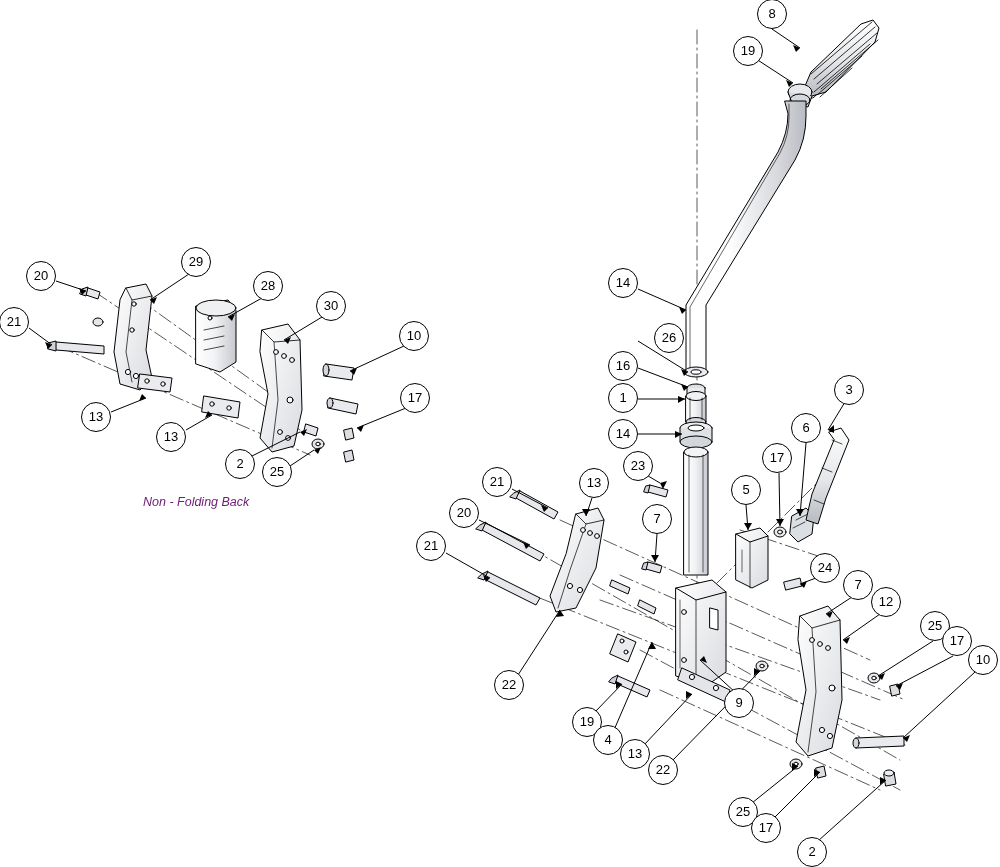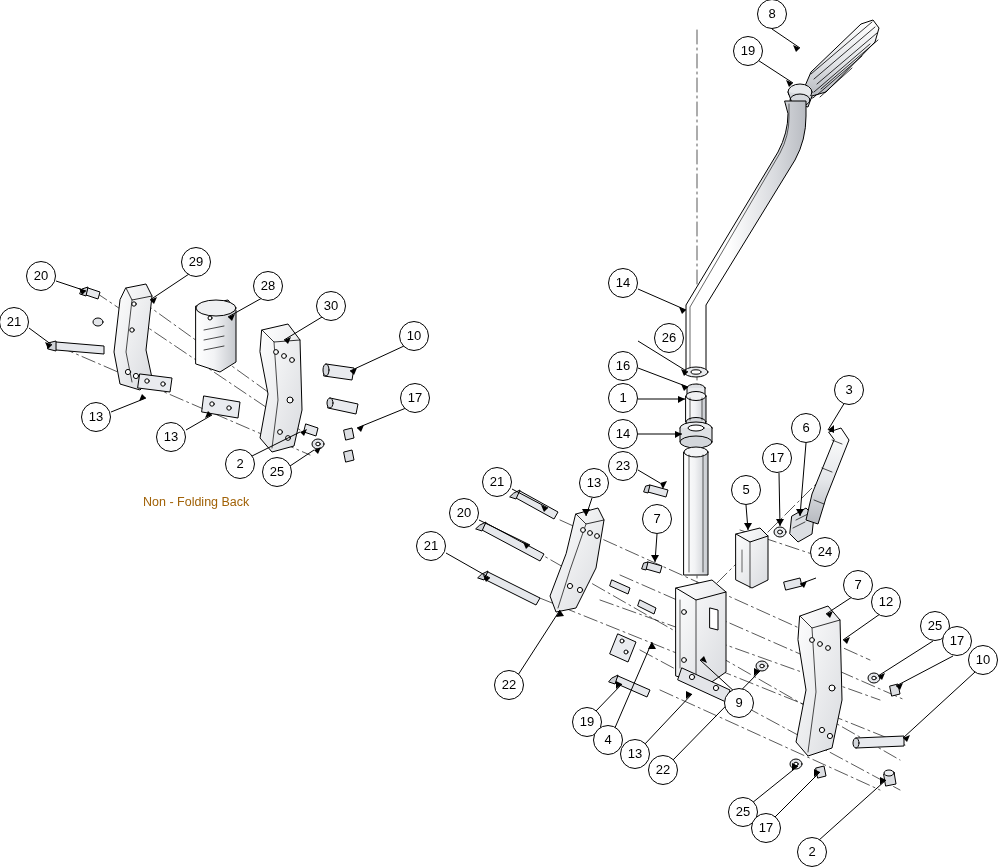--- a/index.html
+++ b/index.html
@@ -36,23 +36,24 @@
     color: #000000;
     font-size: 13px;
     line-height: 28px;
     text-align: center;
     box-sizing: border-box;
     font-family: "Liberation Sans", sans-serif;
   }
   .caption {
     position: absolute;
     font-size: 12.5px;
-    color: #a16207;
+    color: #701a75;
     white-space: nowrap;
     font-family: "Liberation Sans", sans-serif;
+    font-style: italic;
   }
 </style>
 </head>
 <body>
 
 <div id="sheet">
 
   <svg id="art" viewBox="0 0 1000 867" xmlns="http://www.w3.org/2000/svg">
     <defs>
       <linearGradient id="tubeGrad" x1="0" y1="0" x2="1" y2="0">
@@ -438,29 +439,29 @@
       <div class="callout" style="left: 623px; top: 366px;">16</div>
       <div class="callout" style="left: 849px; top: 390px;">3</div>
       <div class="callout" style="left: 623px; top: 398px;">1</div>
       <div class="callout" style="left: 415px; top: 398px;">17</div>
       <div class="callout" style="left: 806px; top: 428px;">6</div>
       <div class="callout" style="left: 96px; top: 417px;">13</div>
       <div class="callout" style="left: 623px; top: 434px;">14</div>
       <div class="callout" style="left: 777px; top: 458px;">17</div>
       <div class="callout" style="left: 171px; top: 437px;">13</div>
       <div class="callout" style="left: 240px; top: 464px;">2</div>
-      <div class="callout" style="left: 623px; top: 466px; text-align: center;">23</div>
+      <div class="callout" style="left: 638px; top: 466px; text-align: center;">23</div>
       <div class="callout" style="left: 277px; top: 472px;">25</div>
       <div class="callout" style="left: 746px; top: 490px;">5</div>
       <div class="callout" style="left: 497px; top: 482px;">21</div>
       <div class="callout" style="left: 594px; top: 483px;">13</div>
       <div class="callout" style="left: 464px; top: 513px;">20</div>
       <div class="callout" style="left: 657px; top: 519px;">7</div>
       <div class="callout" style="left: 431px; top: 546px;">21</div>
-      <div class="callout" style="left: 825px; top: 552px;">24</div>
+      <div class="callout" style="left: 825px; top: 568px;">24</div>
       <div class="callout" style="left: 858px; top: 585px;">7</div>
       <div class="callout" style="left: 886px; top: 602px;">12</div>
       <div class="callout" style="left: 935px; top: 626px;">25</div>
       <div class="callout" style="left: 957px; top: 641px;">17</div>
       <div class="callout" style="left: 983px; top: 660px;">10</div>
       <div class="callout" style="left: 509px; top: 685px;">22</div>
       <div class="callout" style="left: 739px; top: 703px;">9</div>
       <div class="callout" style="left: 587px; top: 722px;">19</div>
       <div class="callout" style="left: 608px; top: 740px;">4</div>
       <div class="callout" style="left: 635px; top: 754px;">13</div>

